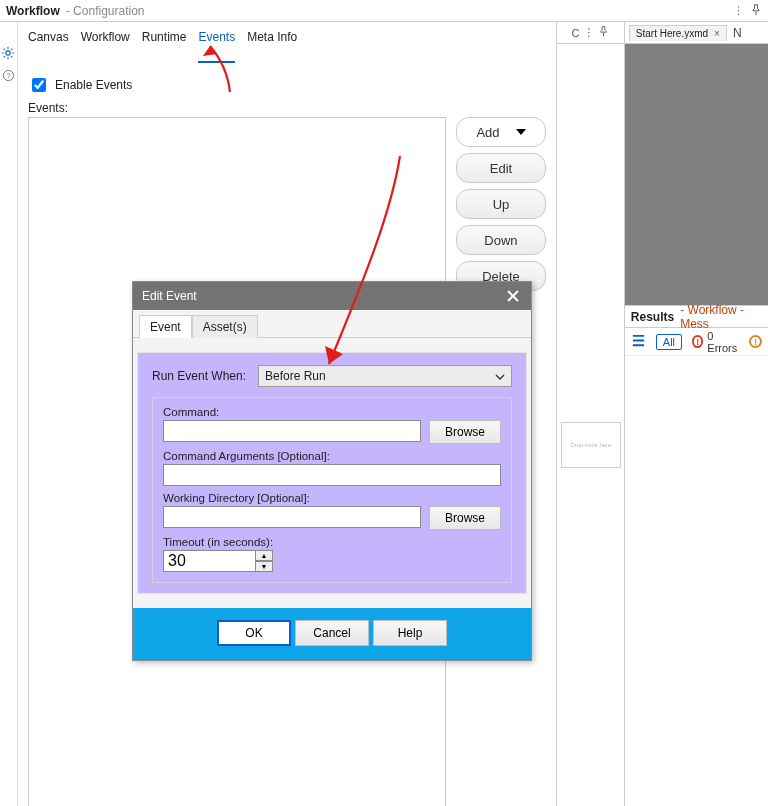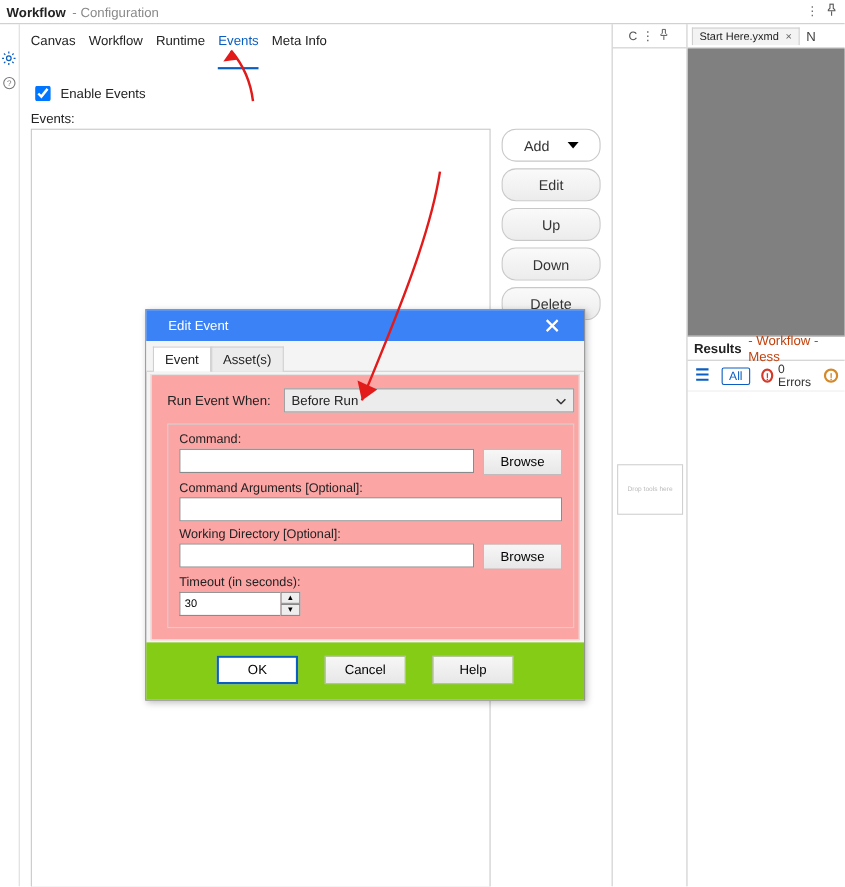--- a/index.html
+++ b/index.html
@@ -39,39 +39,39 @@
   .results-header { height:22px; display:flex; align-items:center; padding:0 6px; gap:6px; border-bottom:1px solid #ccc;}
   .results-header .bold { font-weight:600;}
   .results-header .sub { color:#c2410c;}
   .filter-row { height:28px; display:flex; align-items:center; gap:10px; padding:0 6px; border-bottom:1px solid #eee;}
   .lines-icon svg{width:15px;height:15px;}
   .pill { border:1px solid #0a5ec1; color:#0a5ec1; padding:1px 6px; font-size:11px; border-radius:2px; cursor:pointer;}
   .err-chip { display:flex; align-items:center; gap:4px; font-size:11px; color:#333;}
   .circ { width:13px;height:13px;border:2px solid #d43b2a;border-radius:50%; display:inline-flex; align-items:center; justify-content:center; font-size:9px; font-weight:700; color:#d43b2a;}
   
   .modal { position:absolute; left:132px; top:281px; width:400px; background:#f4f4f4; border:1px solid #8a8a8a; box-shadow:2px 2px 6px rgba(0,0,0,0.25);}
-  .modal-title { background:#3b82f6; color:#fff; height:28px; display:flex; align-items:center; justify-content:space-between; padding:0 20px; font-size:12px;}
+  .modal-title { background:#737373; color:#fff; height:28px; display:flex; align-items:center; justify-content:space-between; padding:0 9px; font-size:12px;}
   .modal-close { width:18px;height:18px; display:flex; align-items:center; justify-content:center; cursor:pointer;}
   .modal-tabs { display:flex; padding-top:4px; padding-left:6px; gap:0; background:#f4f4f4; border-bottom:1px solid #cfcfcf;}
   .mtab { padding:4px 10px; border:1px solid #cfcfcf; border-bottom:none; background:#ececec; font-size:12px; cursor:pointer; position:relative; top:1px;}
   .mtab.active { background:#fff;}
-  .modal-body { padding:12px 4px 10px 14px; background:#fca5a5; border:1px solid #e4e4e4; margin:2px 4px;}
+  .modal-body { padding:12px 14px 10px 14px; background:#c4b5fd; border:1px solid #e4e4e4; margin:14px 4px;}
   .frow { display:flex; align-items:center; gap:8px; margin-bottom:10px;}
   .frow label { width:98px;}
   .select { flex:1; height:22px; border:1px solid #9b9b9b; background:#ececec; display:flex; align-items:center; justify-content:space-between; padding:0 6px; font-size:12px; cursor:pointer;}
   .fgroup { border:1px solid #d3d3d3; padding:8px 10px 10px 10px; position:relative; margin-top:4px;}
   .f-lbl { font-size:11.5px; margin-bottom:2px; display:block;}
   .f-line { display:flex; gap:8px; margin-bottom:6px;}
   .txt { flex:1; height:22px; border:1px solid #8a8a8a; padding:0 4px; font-size:12px;}
   .bbtn { width:72px; height:24px; border:1px solid #bdbdbd; background:linear-gradient(#f7f7f7,#e7e7e7); font-size:12px; cursor:pointer;}
   .spin { width:110px; display:flex;}
-  .spin input { width:92px; height:22px; border:1px solid #8a8a8a; border-right:none; padding:0 4px; font-size:10px;}
+  .spin input { width:92px; height:22px; border:1px solid #8a8a8a; border-right:none; padding:0 4px; font-size:16px;}
   .spinbtns { display:flex; flex-direction:column; width:18px;}
   .spinbtns button { flex:1; border:1px solid #8a8a8a; background:#eee; padding:0; font-size:7px; line-height:1; cursor:pointer;}
-  .modal-footer { display:flex; gap:24px; justify-content:center; padding:12px 0 14px 0; background:#84cc16;}
+  .modal-footer { display:flex; gap:4px; justify-content:center; padding:12px 0 14px 0; background:#0ea5e9;}
   .fbtn { width:74px; height:26px; border:1px solid #bdbdbd; background:linear-gradient(#f7f7f7,#e7e7e7); font-size:12px; cursor:pointer;}
   .fbtn-primary { border:2px solid #0a5ec1; background:#fff;}
   
   .annot { position:absolute; pointer-events:none; }
   svg.annot-svg path { stroke:#e21a1a; stroke-width:2.2; fill:none; }
   svg.annot-svg polygon { fill:#e21a1a; }
 </style>
 </head>
 <body>
 

